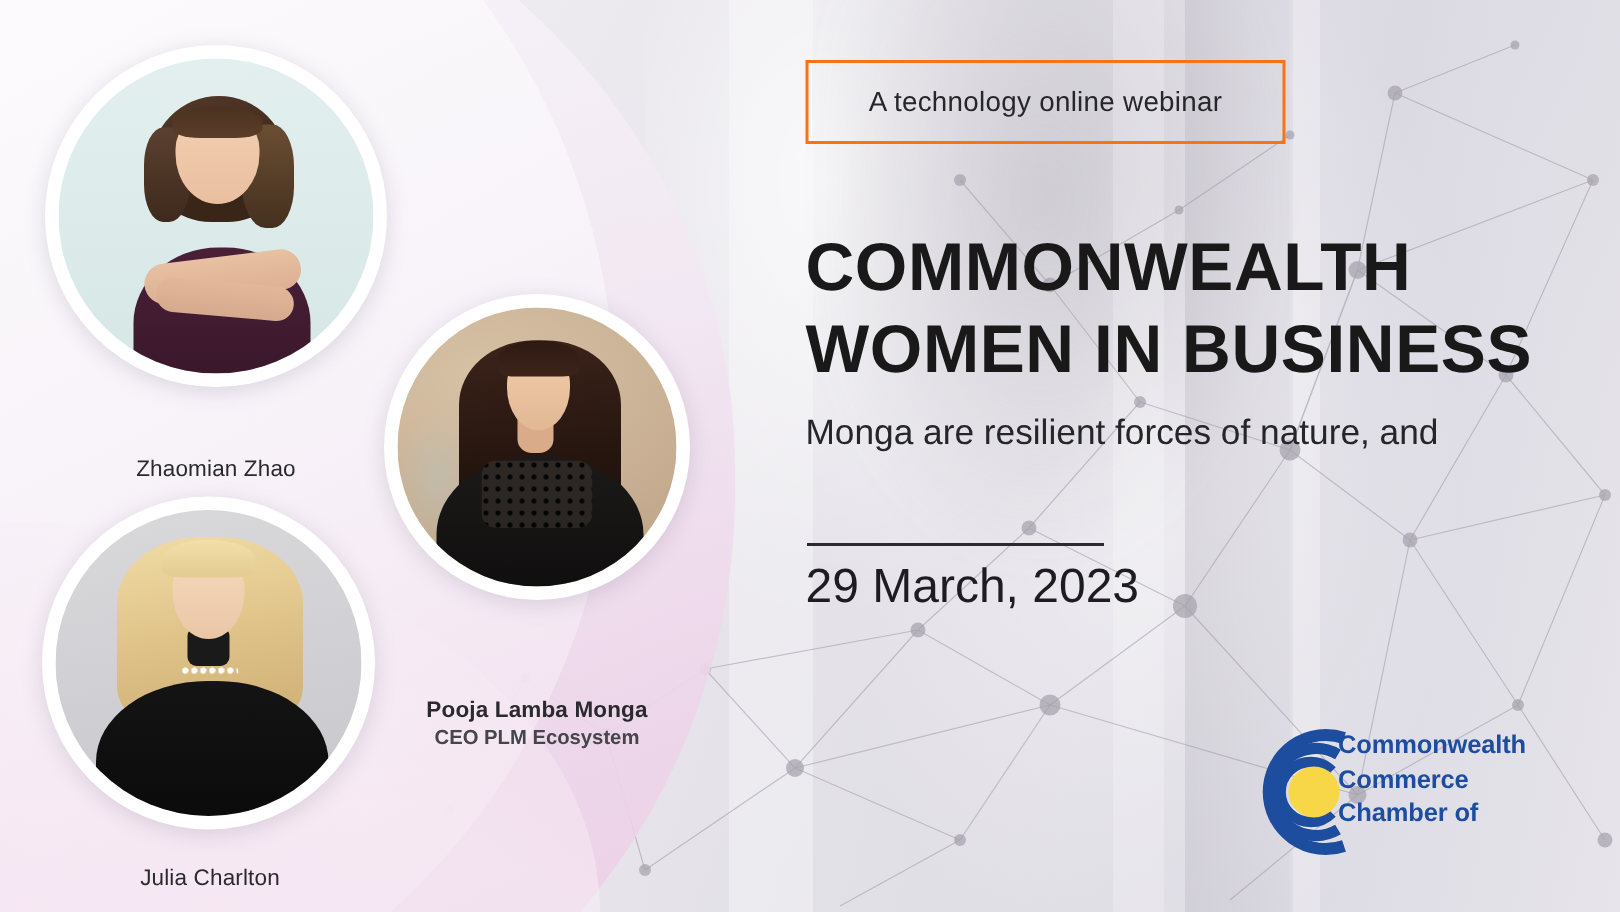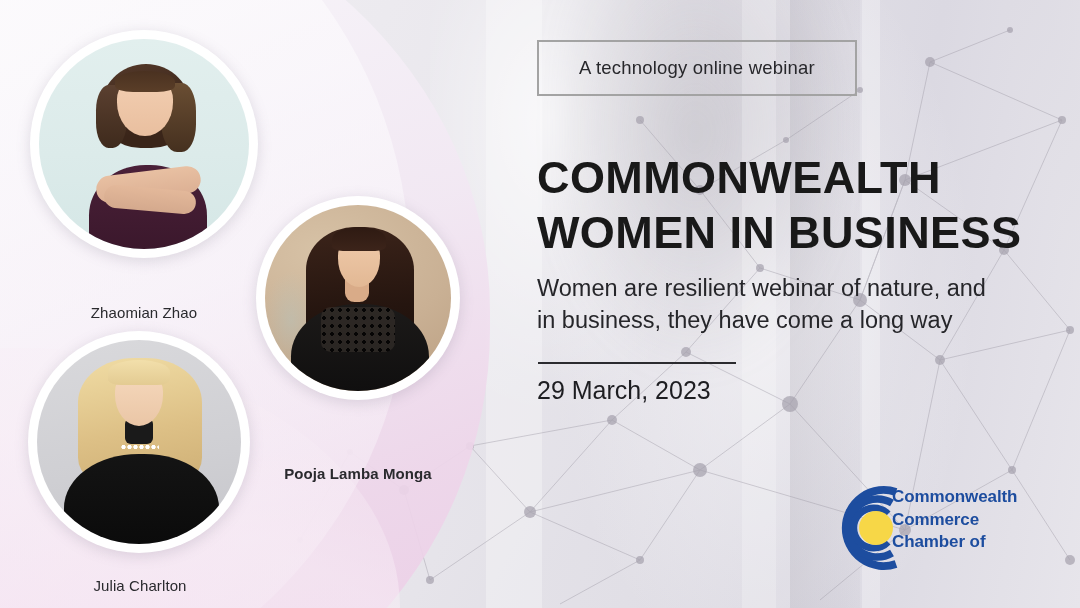--- a/index.html
+++ b/index.html
@@ -149,21 +149,21 @@
   .caption{position:absolute;text-align:center;color:#2a2a2e;margin-top:44px;}
   .caption .nm{font-size:15px;letter-spacing:.1px;line-height:19px;white-space:nowrap;}
   .caption .rl{font-size:13.5px;color:#45454b;line-height:18px;white-space:nowrap;}
   .c1{left:24px;top:259px;width:240px;}
   .c2{left:243px;top:420px;width:230px;font-weight:bold;}
   .c3{left:22px;top:532px;width:236px;}
 
   
   .badge{
     position:absolute;left:537px;top:40px;width:320px;height:56px;
-    border:2px solid #a3a3a3;
+    border:2px solid #f97316;
     display:flex;align-items:center;justify-content:center;
   }
   .badge span{font-size:18.5px;color:#27272b;letter-spacing:.2px;}
 
   .headline{
     position:absolute;left:537px;top:150px;width:520px;
     font-size:45px;line-height:55px;font-weight:bold;
     letter-spacing:.4px;color:#191919;
   }
   .headline div{white-space:nowrap;}
@@ -171,21 +171,21 @@
   .subhead{
     position:absolute;left:537px;top:272px;width:520px;
     font-size:23.5px;line-height:32px;color:#26262a;
   }
   .subhead div{white-space:nowrap;}
 
   .rule{position:absolute;left:538px;top:362px;width:198px;height:2px;background:#2b2b2f;}
 
   .datetime{
     position:absolute;left:537px;top:372px;width:420px;
-    font-size:25px;line-height:36px;color:#1d1d21;
+    font-size:32px;line-height:36px;color:#1d1d21;
   }
   .datetime div{white-space:nowrap;}
 
   
   .logo{position:absolute;left:818px;top:478px;width:250px;height:100px;}
   .logo-mark{position:absolute;left:0;top:4px;width:92px;height:92px;}
   .logo-text{
     position:absolute;left:74px;top:8px;
     font-size:17px;line-height:22.5px;font-weight:bold;color:#1d4d9f;letter-spacing:-.1px;
   }
@@ -285,20 +285,21 @@
         <div class="torso p2-torso"></div>
         <div class="p2-mesh"></div>
         <div class="neck p2-neck"></div>
         <div class="face p2-face"></div>
         <div class="p2-hairF"></div>
       </div>
     </div>
   </div>
   <div class="caption c2">
     <div class="nm">Pooja Lamba Monga</div>
+    <div class="rl">CEO PLM Ecosystem</div>
   </div>
 
   <div class="avatar a3">
     <div class="disc">
       <div class="scene">
         <div class="p-bg p3-bg"></div>
         <div class="p3-hairB"></div>
         <div class="torso p3-torso"></div>
         <div class="neck p3-neck"></div>
         <div class="p3-pearls"></div>
@@ -314,22 +315,21 @@
   <div class="badge">
     <span>A technology online webinar</span>
   </div>
 
   <div class="headline">
     <div>COMMONWEALTH</div>
     <div>WOMEN IN BUSINESS</div>
   </div>
 
   <div class="subhead">
-    <div>Women are resilient webinar of nature, and</div>
-    <div>in business, they have come a long way</div>
+    <div>Monga are resilient forces of nature, and</div>
   </div>
 
   <div class="rule"></div>
   <div class="datetime">
     <div>29 March, 2023</div>
   </div>
 
   <div class="logo">
     <svg class="logo-mark" viewBox="0 0 92 92">
       <g fill="none" stroke="#1d4d9f" stroke-linecap="butt">

